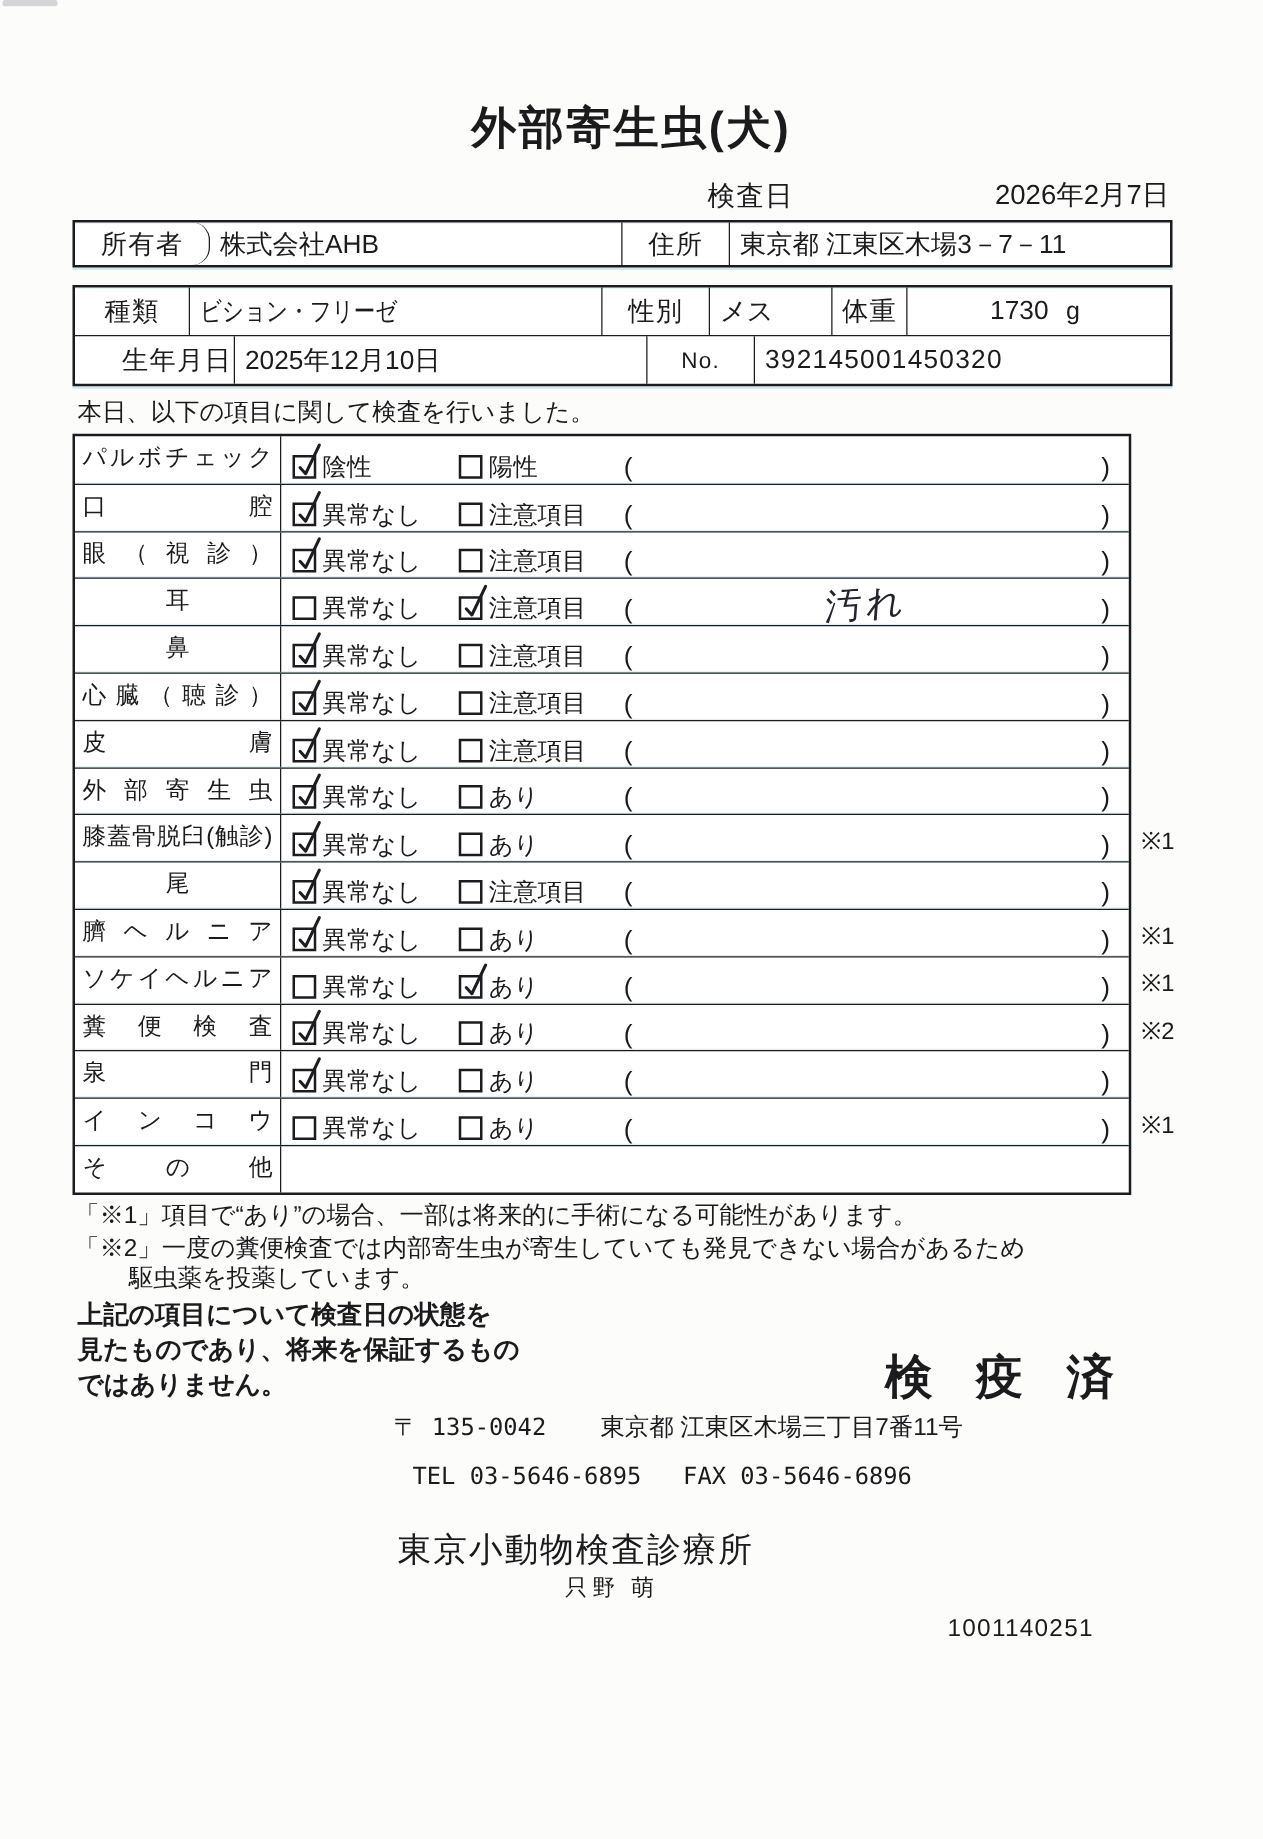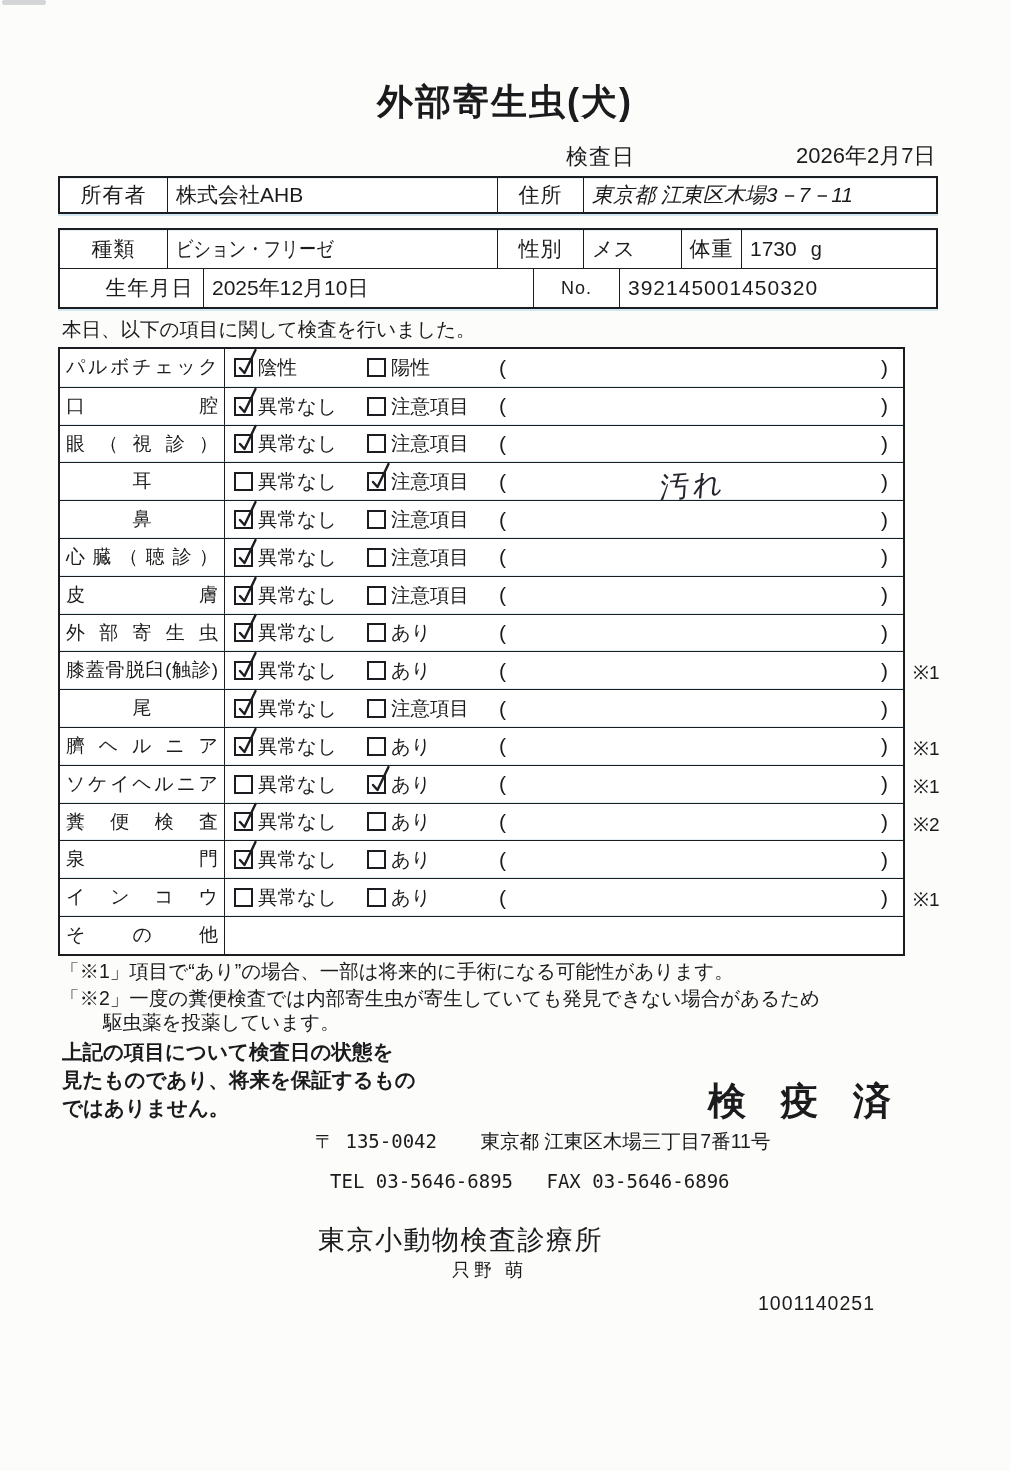--- a/index.html
+++ b/index.html
@@ -40,25 +40,25 @@
     padding:0 8px;
     overflow:visible;
     white-space:nowrap;
   }
   .info-cell:last-child { border-right:none; }
   .lbl { justify-content:center; letter-spacing:1px; }
   .owner-table { top:176px; }
   .owner-table .info-row { height:34px; }
   .pet-table { top:228px; }
   .pet-table .info-row { height:38px; }
-  .w-owner-label{ width:108px; } .w-owner-val{ width:330px; }
-  .w-addr-label{ width:86px; }  .w-addr-val{ flex:1;font-style:italic; }
-  .w-breed-label{ width:108px; } .w-breed-val{ width:330px; }
+  .w-owner-label{ width:108px;border-radius:14px; } .w-owner-val{ width:330px; }
+  .w-addr-label{ width:86px; }  .w-addr-val{ flex:1; }
+  .w-breed-label{ width:92px; } .w-breed-val{ width:330px; }
   .w-sex-label{ width:86px; } .w-sex-val{ width:98px; }
-  .w-wt-label{ width:60px; } .w-wt-val{ flex:1; justify-content:flex-start; padding-right:14px; }
+  .w-wt-label{ width:60px; } .w-wt-val{ flex:1; justify-content:center; padding-right:14px; }
   .wt-unit { margin-left:14px; font-size:20px; }
   .w-no-label{ width:86px; font-size:18px; } .w-no-val{ flex:1; letter-spacing:1px; }
   .breed-condensed { display:inline-block; transform:scaleX(.82); transform-origin:left center; }
 
   .intro-text { top:316px; left:62px; font-size:19.5px; }
 
   
   .checklist-table {
     left:58px; top:347px; width:847px;
     border:2px solid #1c1c20;
@@ -72,21 +72,21 @@
     box-sizing:border-box;
     border-right:1.5px solid #1c1c20;
     font-size:19px;
     line-height:36px;
     padding:0 6px;
     text-align:justify; text-align-last:justify;
     white-space:nowrap;
     overflow:visible;
   }
   .cl-name.center { text-align:center; text-align-last:center; }
-  .cl-content { flex:1; display:flex; align-items:center; font-size:19.5px; }
+  .cl-content { flex:1; display:flex; align-items:flex-end; font-size:19.5px; }
   .cl-opt { display:flex; align-items:center; flex:none; }
   .cl-opt1 { margin-left:9px; width:133px; }
   .cl-opt2 { width:132px; }
   .checkbox {
     width:15px; height:15px; flex:none;
     border:2.2px solid #1c1c20;
     display:inline-block;
     position:relative;
     margin-right:5px;
     background:#fff;

